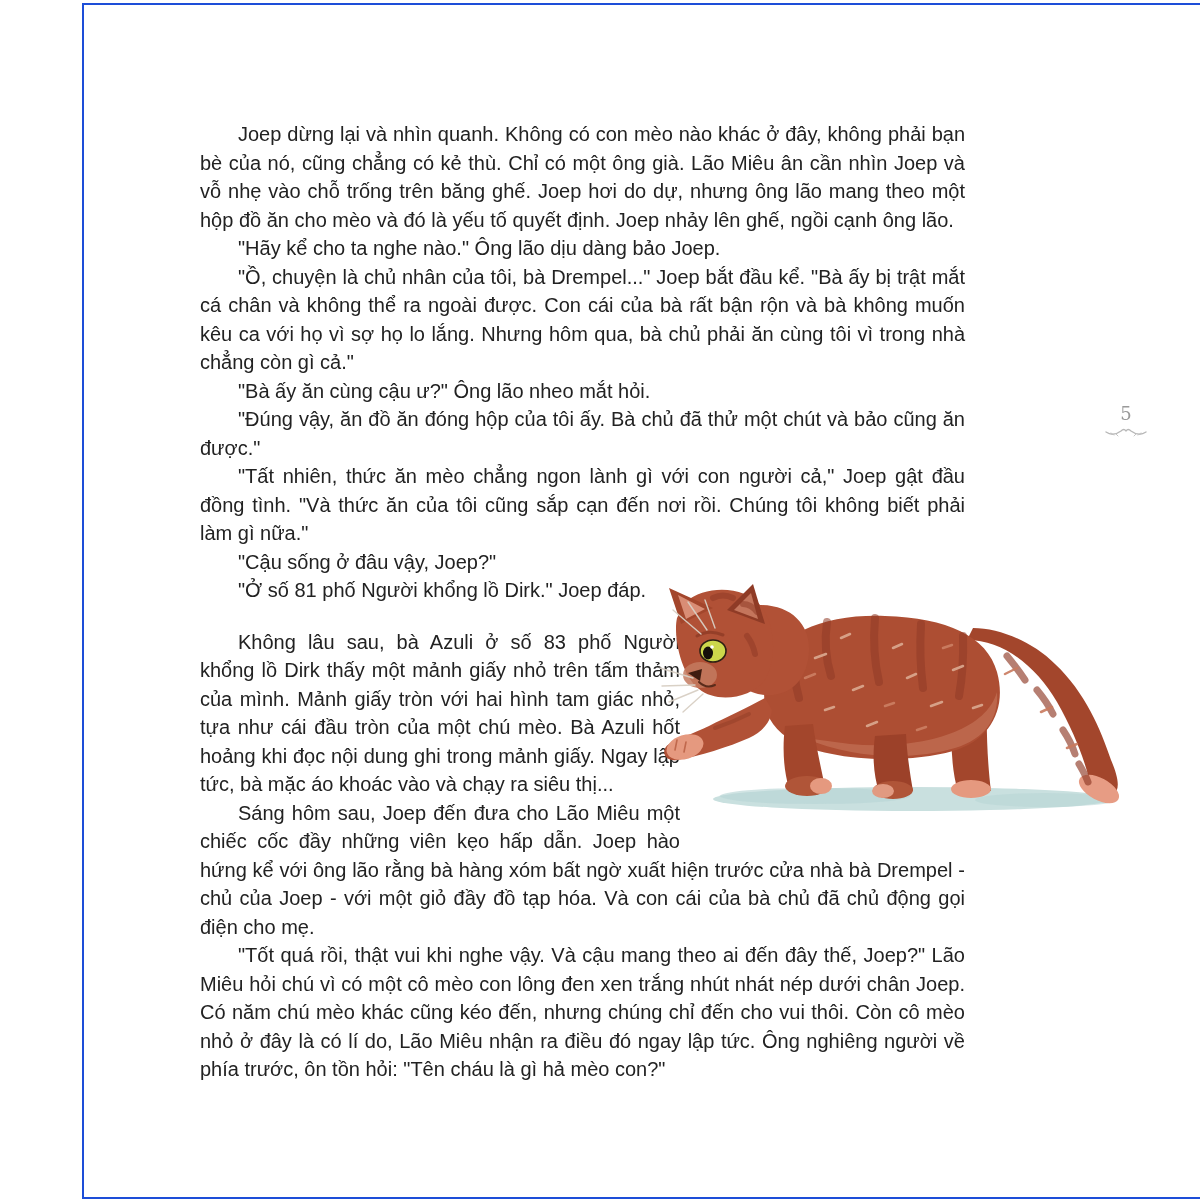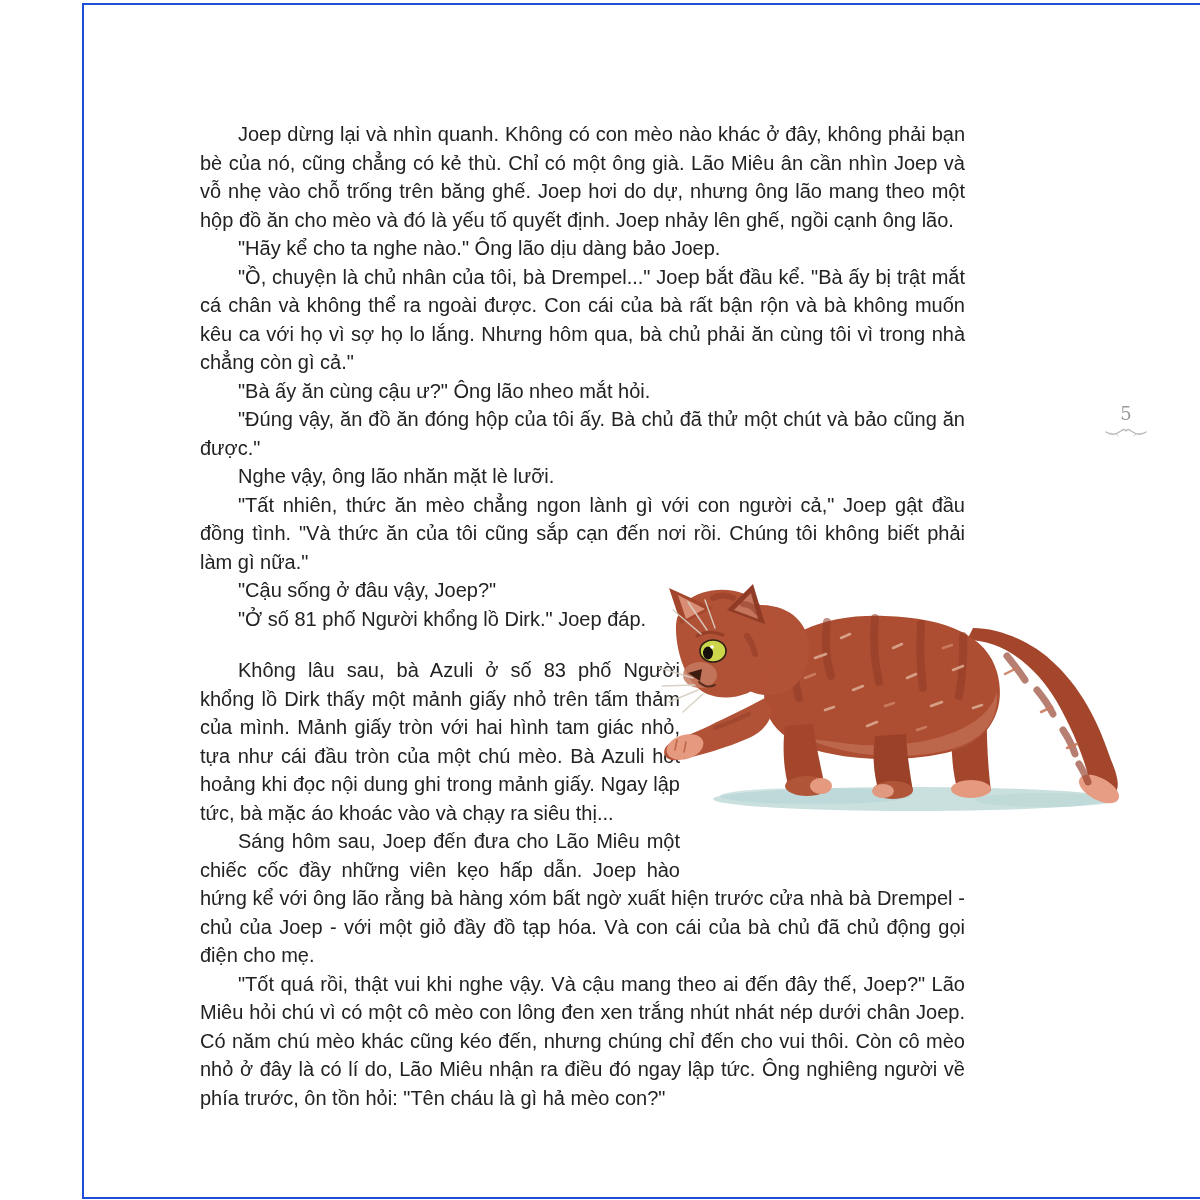--- a/index.html
+++ b/index.html
@@ -23,21 +23,20 @@
 <div class="canvas">
 
   <div class="page-frame">
 
     <div class="text-block">
       <p>Joep dừng lại và nhìn quanh. Không có con mèo nào khác ở đây, không phải bạn bè của nó, cũng chẳng có kẻ thù. Chỉ có một ông già. Lão Miêu ân cần nhìn Joep và vỗ nhẹ vào chỗ trống trên băng ghế. Joep hơi do dự, nhưng ông lão mang theo một hộp đồ ăn cho mèo và đó là yếu tố quyết định. Joep nhảy lên ghế, ngồi cạnh ông lão.</p>
       <p>"Hãy kể cho ta nghe nào." Ông lão dịu dàng bảo Joep.</p>
       <p>"Ồ, chuyện là chủ nhân của tôi, bà Drempel..." Joep bắt đầu kể. "Bà ấy bị trật mắt cá chân và không thể ra ngoài được. Con cái của bà rất bận rộn và bà không muốn kêu ca với họ vì sợ họ lo lắng. Nhưng hôm qua, bà chủ phải ăn cùng tôi vì trong nhà chẳng còn gì cả."</p>
       <p>"Bà ấy ăn cùng cậu ư?" Ông lão nheo mắt hỏi.</p>
       <p>"Đúng vậy, ăn đồ ăn đóng hộp của tôi ấy. Bà chủ đã thử một chút và bảo cũng ăn được."</p>
-      <p>Nghe vậy, ông lão nhăn mặt lè lưỡi.</p>
       <p>"Tất nhiên, thức ăn mèo chẳng ngon lành gì với con người cả," Joep gật đầu đồng tình. "Và thức ăn của tôi cũng sắp cạn đến nơi rồi. Chúng tôi không biết phải làm gì nữa."</p>
       <p>"Cậu sống ở đâu vậy, Joep?"</p>
       <p>"Ở số 81 phố Người khổng lồ Dirk." Joep đáp.</p>
       <div class="cat-float-spacer"></div>
       <p class="section-start">Không lâu sau, bà Azuli ở số 83 phố Người khổng lồ Dirk thấy một mảnh giấy nhỏ trên tấm thảm của mình. Mảnh giấy tròn với hai hình tam giác nhỏ, tựa như cái đầu tròn của một chú mèo. Bà Azuli hốt hoảng khi đọc nội dung ghi trong mảnh giấy. Ngay lập tức, bà mặc áo khoác vào và chạy ra siêu thị...</p>
       <p>Sáng hôm sau, Joep đến đưa cho Lão Miêu một chiếc cốc đầy những viên kẹo hấp dẫn. Joep hào hứng kể với ông lão rằng bà hàng xóm bất ngờ xuất hiện trước cửa nhà bà Drempel - chủ của Joep - với một giỏ đầy đồ tạp hóa. Và con cái của bà chủ đã chủ động gọi điện cho mẹ.</p>
       <p>"Tốt quá rồi, thật vui khi nghe vậy. Và cậu mang theo ai đến đây thế, Joep?" Lão Miêu hỏi chú vì có một cô mèo con lông đen xen trắng nhút nhát nép dưới chân Joep. Có năm chú mèo khác cũng kéo đến, nhưng chúng chỉ đến cho vui thôi. Còn cô mèo nhỏ ở đây là có lí do, Lão Miêu nhận ra điều đó ngay lập tức. Ông nghiêng người về phía trước, ôn tồn hỏi: "Tên cháu là gì hả mèo con?"</p>
     </div>
 
     <div class="page-number-wrap">

